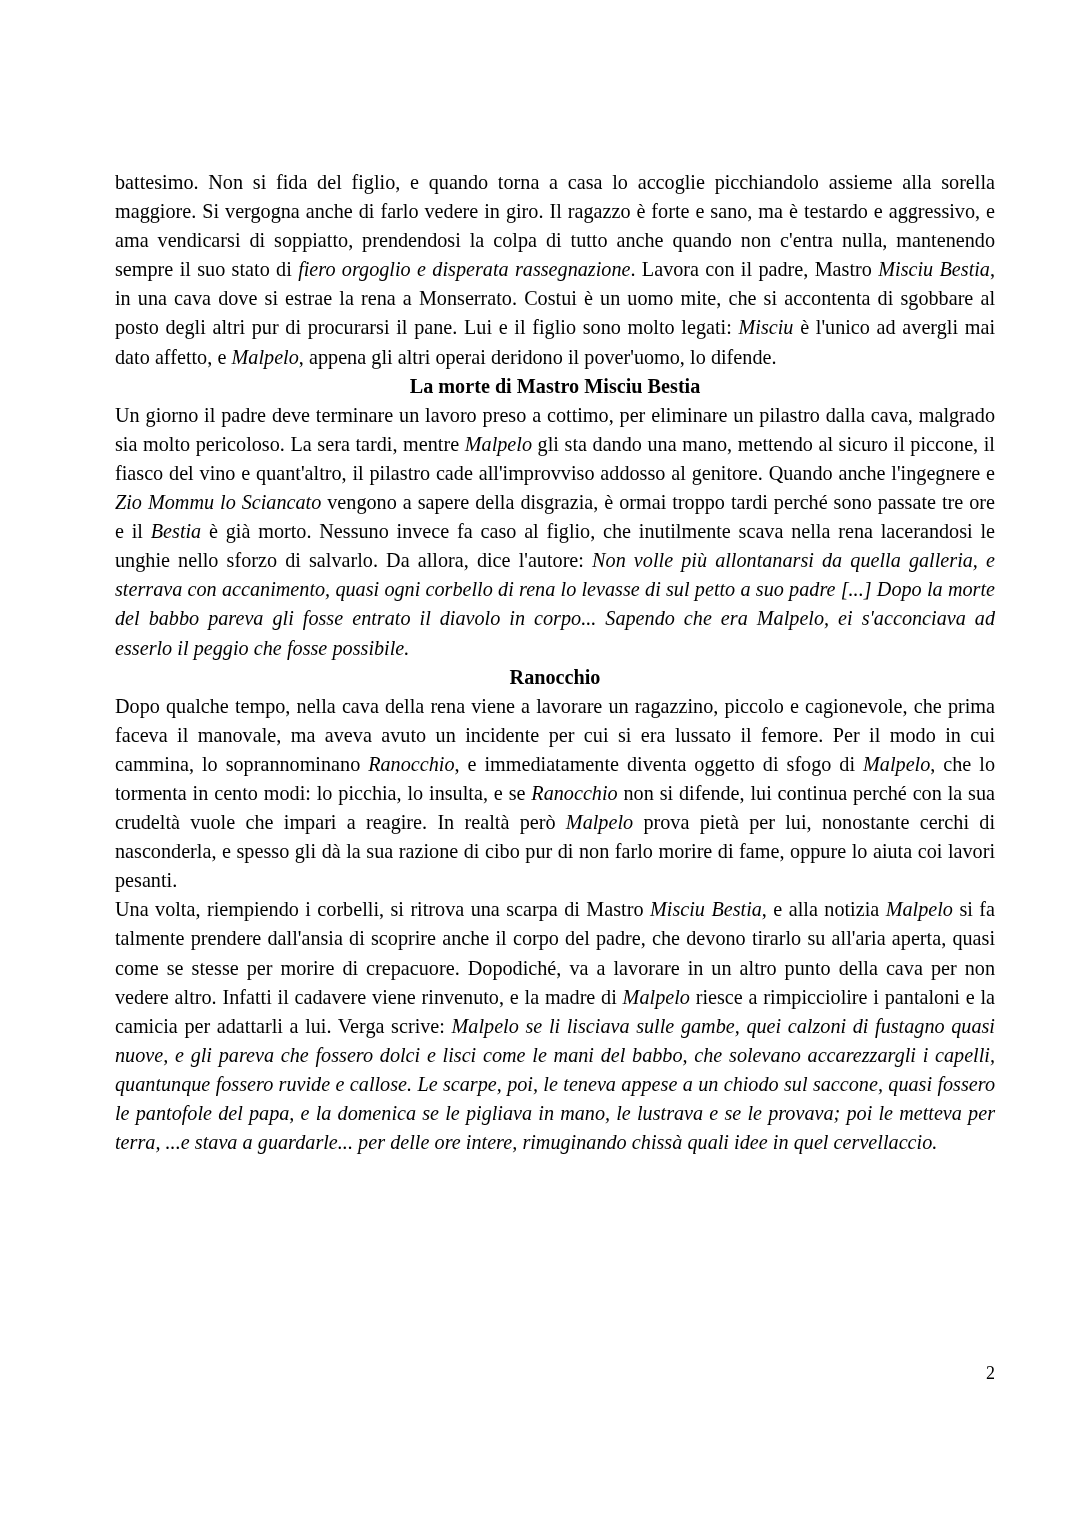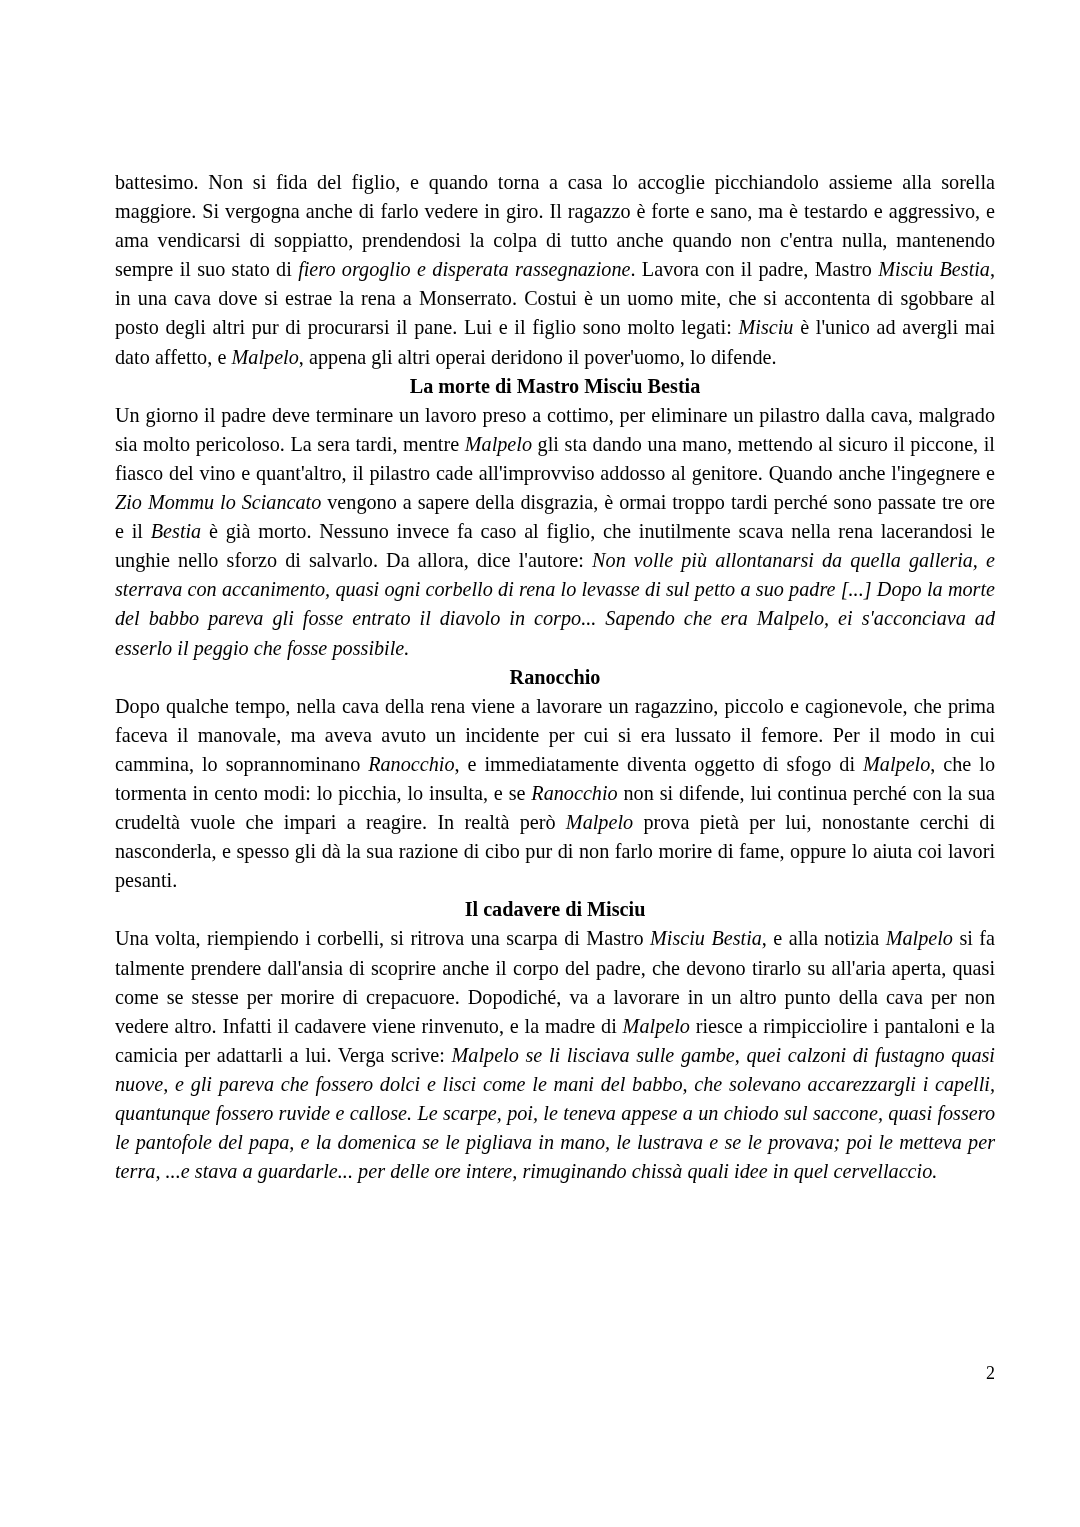--- a/index.html
+++ b/index.html
@@ -65,17 +65,16 @@
 </head>
 <body>
 
 <div class="page">
   <div class="text-column" id="text-column">
       <p class="body-par"><span>battesimo. Non si fida del figlio, e quando torna a casa lo accoglie picchiandolo assieme alla sorella maggiore. Si vergogna anche di farlo vedere in giro. Il ragazzo è forte e sano, ma è testardo e aggressivo, e ama vendicarsi di soppiatto, prendendosi la colpa di tutto anche quando non c'entra nulla, mantenendo sempre il suo stato di </span><span class="it">fiero orgoglio e disperata rassegnazione</span><span>. Lavora con il padre, Mastro </span><span class="it">Misciu Bestia</span><span>, in una cava dove si estrae la rena a Monserrato. Costui è un uomo mite, che si accontenta di sgobbare al posto degli altri pur di procurarsi il pane. Lui e il figlio sono molto legati: </span><span class="it">Misciu</span><span> è l'unico ad avergli mai dato affetto, e </span><span class="it">Malpelo</span><span>, appena gli altri operai deridono il pover'uomo, lo difende.</span></p>
       <h2 class="section-heading">La morte di Mastro Misciu Bestia</h2>
       <p class="body-par"><span>Un giorno il padre deve terminare un lavoro preso a cottimo, per eliminare un pilastro dalla cava, malgrado sia molto pericoloso. La sera tardi, mentre </span><span class="it">Malpelo</span><span> gli sta dando una mano, mettendo al sicuro il piccone, il fiasco del vino e quant'altro, il pilastro cade all'improvviso addosso al genitore. Quando anche l'ingegnere e </span><span class="it">Zio Mommu lo Sciancato</span><span> vengono a sapere della disgrazia, è ormai troppo tardi perché sono passate tre ore e il </span><span class="it">Bestia</span><span> è già morto. Nessuno invece fa caso al figlio, che inutilmente scava nella rena lacerandosi le unghie nello sforzo di salvarlo. Da allora, dice l'autore: </span><span class="it">Non volle più allontanarsi da quella galleria, e sterrava con accanimento, quasi ogni corbello di rena lo levasse di sul petto a suo padre [...] Dopo la morte del babbo pareva gli fosse entrato il diavolo in corpo... Sapendo che era Malpelo, ei s'acconciava ad esserlo il peggio che fosse possibile.</span></p>
       <h2 class="section-heading">Ranocchio</h2>
       <p class="body-par"><span>Dopo qualche tempo, nella cava della rena viene a lavorare un ragazzino, piccolo e cagionevole, che prima faceva il manovale, ma aveva avuto un incidente per cui si era lussato il femore. Per il modo in cui cammina, lo soprannominano </span><span class="it">Ranocchio</span><span>, e immediatamente diventa oggetto di sfogo di </span><span class="it">Malpelo</span><span>, che lo tormenta in cento modi: lo picchia, lo insulta, e se </span><span class="it">Ranocchio</span><span> non si difende, lui continua perché con la sua crudeltà vuole che impari a reagire. In realtà però </span><span class="it">Malpelo</span><span> prova pietà per lui, nonostante cerchi di nasconderla, e spesso gli dà la sua razione di cibo pur di non farlo morire di fame, oppure lo aiuta coi lavori pesanti.</span></p>
-      <h2 class="section-heading">Il cadavere di Misciu</h2>
       <p class="body-par"><span>Una volta, riempiendo i corbelli, si ritrova una scarpa di Mastro </span><span class="it">Misciu Bestia</span><span>, e alla notizia </span><span class="it">Malpelo</span><span> si fa talmente prendere dall'ansia di scoprire anche il corpo del padre, che devono tirarlo su all'aria aperta, quasi come se stesse per morire di crepacuore. Dopodiché, va a lavorare in un altro punto della cava per non vedere altro. Infatti il cadavere viene rinvenuto, e la madre di </span><span class="it">Malpelo</span><span> riesce a rimpicciolire i pantaloni e la camicia per adattarli a lui. Verga scrive: </span><span class="it">Malpelo se li lisciava sulle gambe, quei calzoni di fustagno quasi nuove, e gli pareva che fossero dolci e lisci come le mani del babbo, che solevano accarezzargli i capelli, quantunque fossero ruvide e callose. Le scarpe, poi, le teneva appese a un chiodo sul saccone, quasi fossero le pantofole del papa, e la domenica se le pigliava in mano, le lustrava e se le provava; poi le metteva per terra, ...e stava a guardarle... per delle ore intere, rimuginando chissà quali idee in quel cervellaccio.</span></p>
     </div>
   <div class="page-number">2</div>
 </div>
 
 </body></html>

